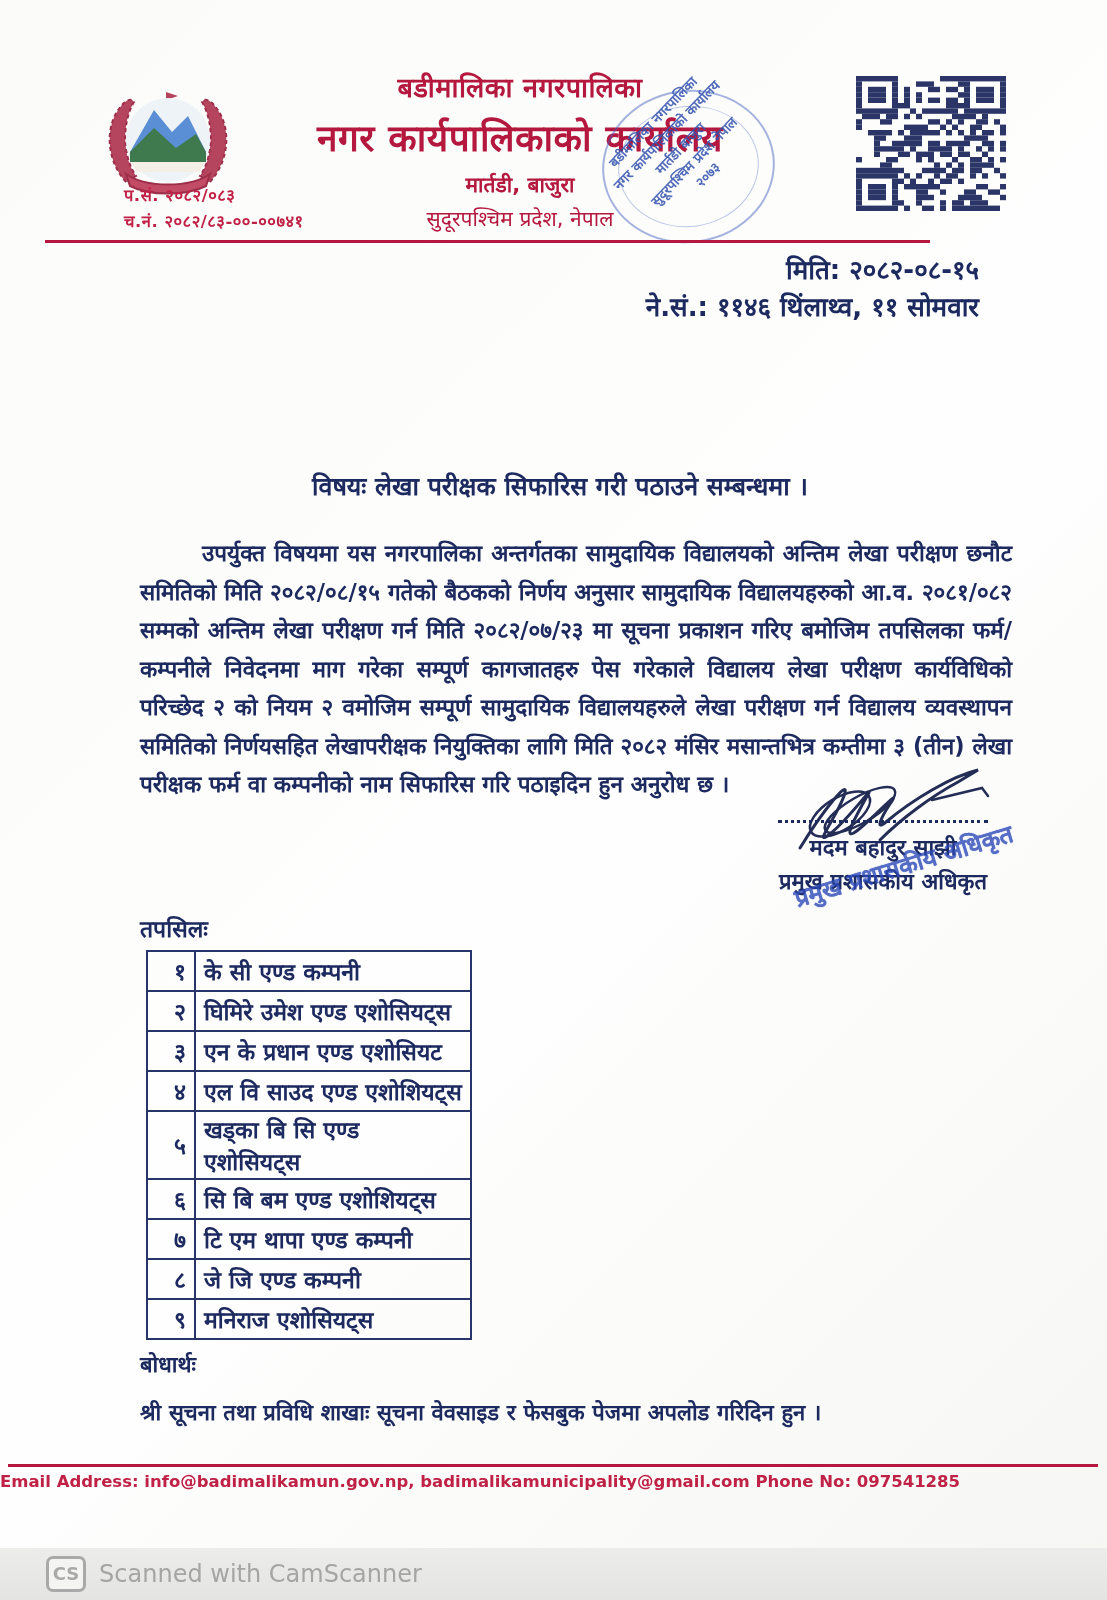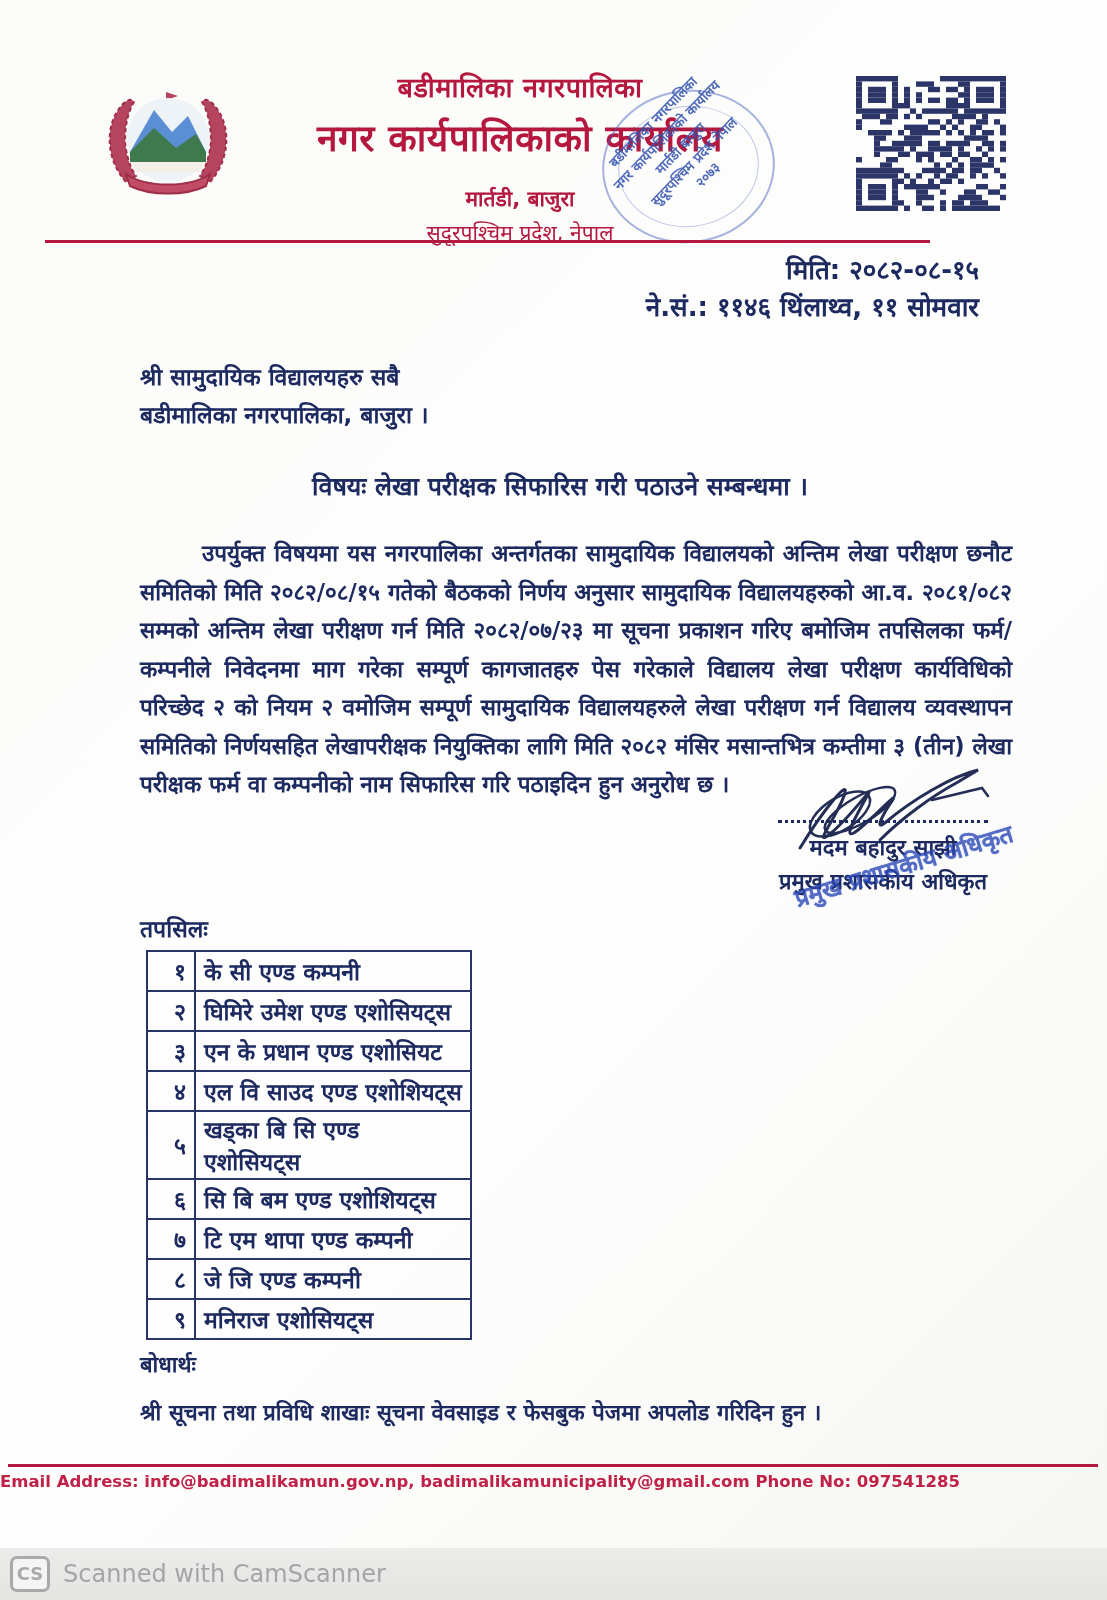--- a/index.html
+++ b/index.html
@@ -13,21 +13,21 @@
     margin:0 auto;
     background:linear-gradient(135deg,#fbfbf9 0%,#fefefe 55%,#f6f6f3 100%);
     overflow:hidden;
     color:#1d2a60;
   }
   
   .emblem{position:absolute;left:96px;top:70px;width:144px;height:138px;}
   .hdr-center{position:absolute;left:250px;top:68px;width:540px;text-align:center;color:#b5183e;}
   .hdr-muni{font-size:27px;font-weight:bold;letter-spacing:.5px;}
   .hdr-office{font-size:37px;font-weight:bold;margin-top:6px;letter-spacing:.5px;}
-  .hdr-loc{font-size:21px;font-weight:bold;margin-top:22px;}
+  .hdr-loc{font-size:21px;font-weight:bold;margin-top:8px;}
   .hdr-prov{font-size:21px;font-weight:normal;margin-top:6px;}
   .refs{position:absolute;left:124px;top:183px;color:#c02146;font-size:16.5px;line-height:26px;font-weight:bold;letter-spacing:.5px;}
   .qr{position:absolute;left:856px;top:76px;width:150px;height:136px;}
   
   .stamp-hdr{
     position:absolute;left:596px;top:84px;width:185px;height:165px;
     transform:rotate(-8deg);opacity:.85;pointer-events:none;
   }
   .stamp-hdr .ring{position:absolute;inset:6px;border-radius:50%;}
   .stamp-hdr .inner{
@@ -83,21 +83,21 @@
     background:linear-gradient(180deg,#ececea 0%,#e4e4e2 100%);
   }
   .scan-ico{
     display:inline-block;vertical-align:middle;
     width:34px;height:30px;margin:0 8px 0 10px;
     border:3px solid #a9a9a9;border-radius:7px;
     color:#a9a9a9;font-size:18px;font-weight:bold;text-align:center;line-height:30px;
     background:#f4f4f2;
   }
   .scan-txt{display:inline-block;vertical-align:middle;color:#a5a5a5;font-size:24px;}
-  .scanbar-inner{margin-top:8px;}
+  .scanbar-inner{margin-top:8px;padding-left:36px;}
 </style>
 </head>
 <body>
 
 <div class="page">
 
   <div class="emblem">
     <svg viewBox="0 0 144 138" width="144" height="138">
 
       <path d="M30,112 C10,90 8,55 26,35 C30,30 36,28 38,32 C26,52 26,86 40,106 Z" fill="#b5445f" stroke="#9e2f4b" stroke-width="2" stroke-dasharray="4 3"></path>
@@ -114,20 +114,24 @@
     </svg>
   </div>
 
   <div class="hdr-center">
     <div class="hdr-muni">बडीमालिका नगरपालिका</div>
     <div class="hdr-office">नगर कार्यपालिकाको कार्यालय</div>
     <div class="hdr-loc">मार्तडी, बाजुरा</div>
     <div class="hdr-prov">सुदूरपश्चिम प्रदेश, नेपाल</div>
   </div>
 
+  <div class="refs">
+    <div>प.सं. २०८२/०८३</div>
+    <div>च.नं. २०८२/८३-००-००७४१</div>
+  </div>
 
   <div class="stamp-hdr">
     <div class="ring" style="border:2px solid rgba(63,92,190,.55);"></div>
     <div class="ring" style="inset:22px;border:1.5px solid rgba(63,92,190,.4);border-radius:50%;"></div>
     <div class="inner">
       <div>बडीमालिका नगरपालिका</div>
       <div>नगर कार्यपालिकाको कार्यालय</div>
       <div>मार्तडी बाजुरा</div>
       <div>सुदूरपश्चिम प्रदेश नेपाल</div>
       <div>२०७३</div>
@@ -461,24 +465,20 @@
         <rect x="138" y="129.60000000000002" width="6" height="5.4" fill="#2b3568"></rect>
       </svg></div>
 
   <div class="rule-top"></div>
 
   <div class="dateblock">
     <div>मिति: २०८२-०८-१५</div>
     <div>ने.सं.: ११४६ थिंलाथ्व, ११ सोमवार</div>
   </div>
 
-  <div class="recipient">
-    <div>श्री सामुदायिक विद्यालयहरु सबै</div>
-    <div>बडीमालिका नगरपालिका, बाजुरा ।</div>
-  </div>
 
   <div class="subject">विषयः लेखा परीक्षक सिफारिस गरी पठाउने सम्बन्धमा ।</div>
 
   <div class="body-par">उपर्युक्त विषयमा यस नगरपालिका अन्तर्गतका सामुदायिक विद्यालयको अन्तिम लेखा परीक्षण छनौट समितिको मिति २०८२/०८/१५ गतेको बैठकको निर्णय अनुसार सामुदायिक विद्यालयहरुको आ.व. २०८१/०८२ सम्मको अन्तिम लेखा परीक्षण गर्न मिति २०८२/०७/२३ मा सूचना प्रकाशन गरिए बमोजिम तपसिलका फर्म/कम्पनीले निवेदनमा माग गरेका सम्पूर्ण कागजातहरु पेस गरेकाले विद्यालय लेखा परीक्षण कार्यविधिको परिच्छेद २ को नियम २ वमोजिम सम्पूर्ण सामुदायिक विद्यालयहरुले लेखा परीक्षण गर्न विद्यालय व्यवस्थापन समितिको निर्णयसहित लेखापरीक्षक नियुक्तिका लागि मिति २०८२ मंसिर मसान्तभित्र कम्तीमा ३ (तीन) लेखा परीक्षक फर्म वा कम्पनीको नाम सिफारिस गरि पठाइदिन हुन अनुरोध छ ।</div>
 
   <div class="sig-scrawl">
     <svg viewBox="0 0 220 110" width="220" height="110">
       <path d="M18,96 C40,60 70,22 62,44 C54,66 30,96 48,82 C70,64 96,26 84,46 C74,64 58,92 76,78 C98,60 120,34 108,52 C100,64 92,80 104,70 C130,48 170,24 196,18 L176,30 C150,44 120,66 98,88" fill="none" stroke="#232d55" stroke-width="3" stroke-linecap="round"></path>
       <ellipse cx="58" cy="62" rx="34" ry="16" fill="none" stroke="#232d55" stroke-width="2.5" transform="rotate(-32 58 62)"></ellipse>
       <ellipse cx="78" cy="58" rx="40" ry="13" fill="none" stroke="#232d55" stroke-width="2.5" transform="rotate(-30 78 58)"></ellipse>

